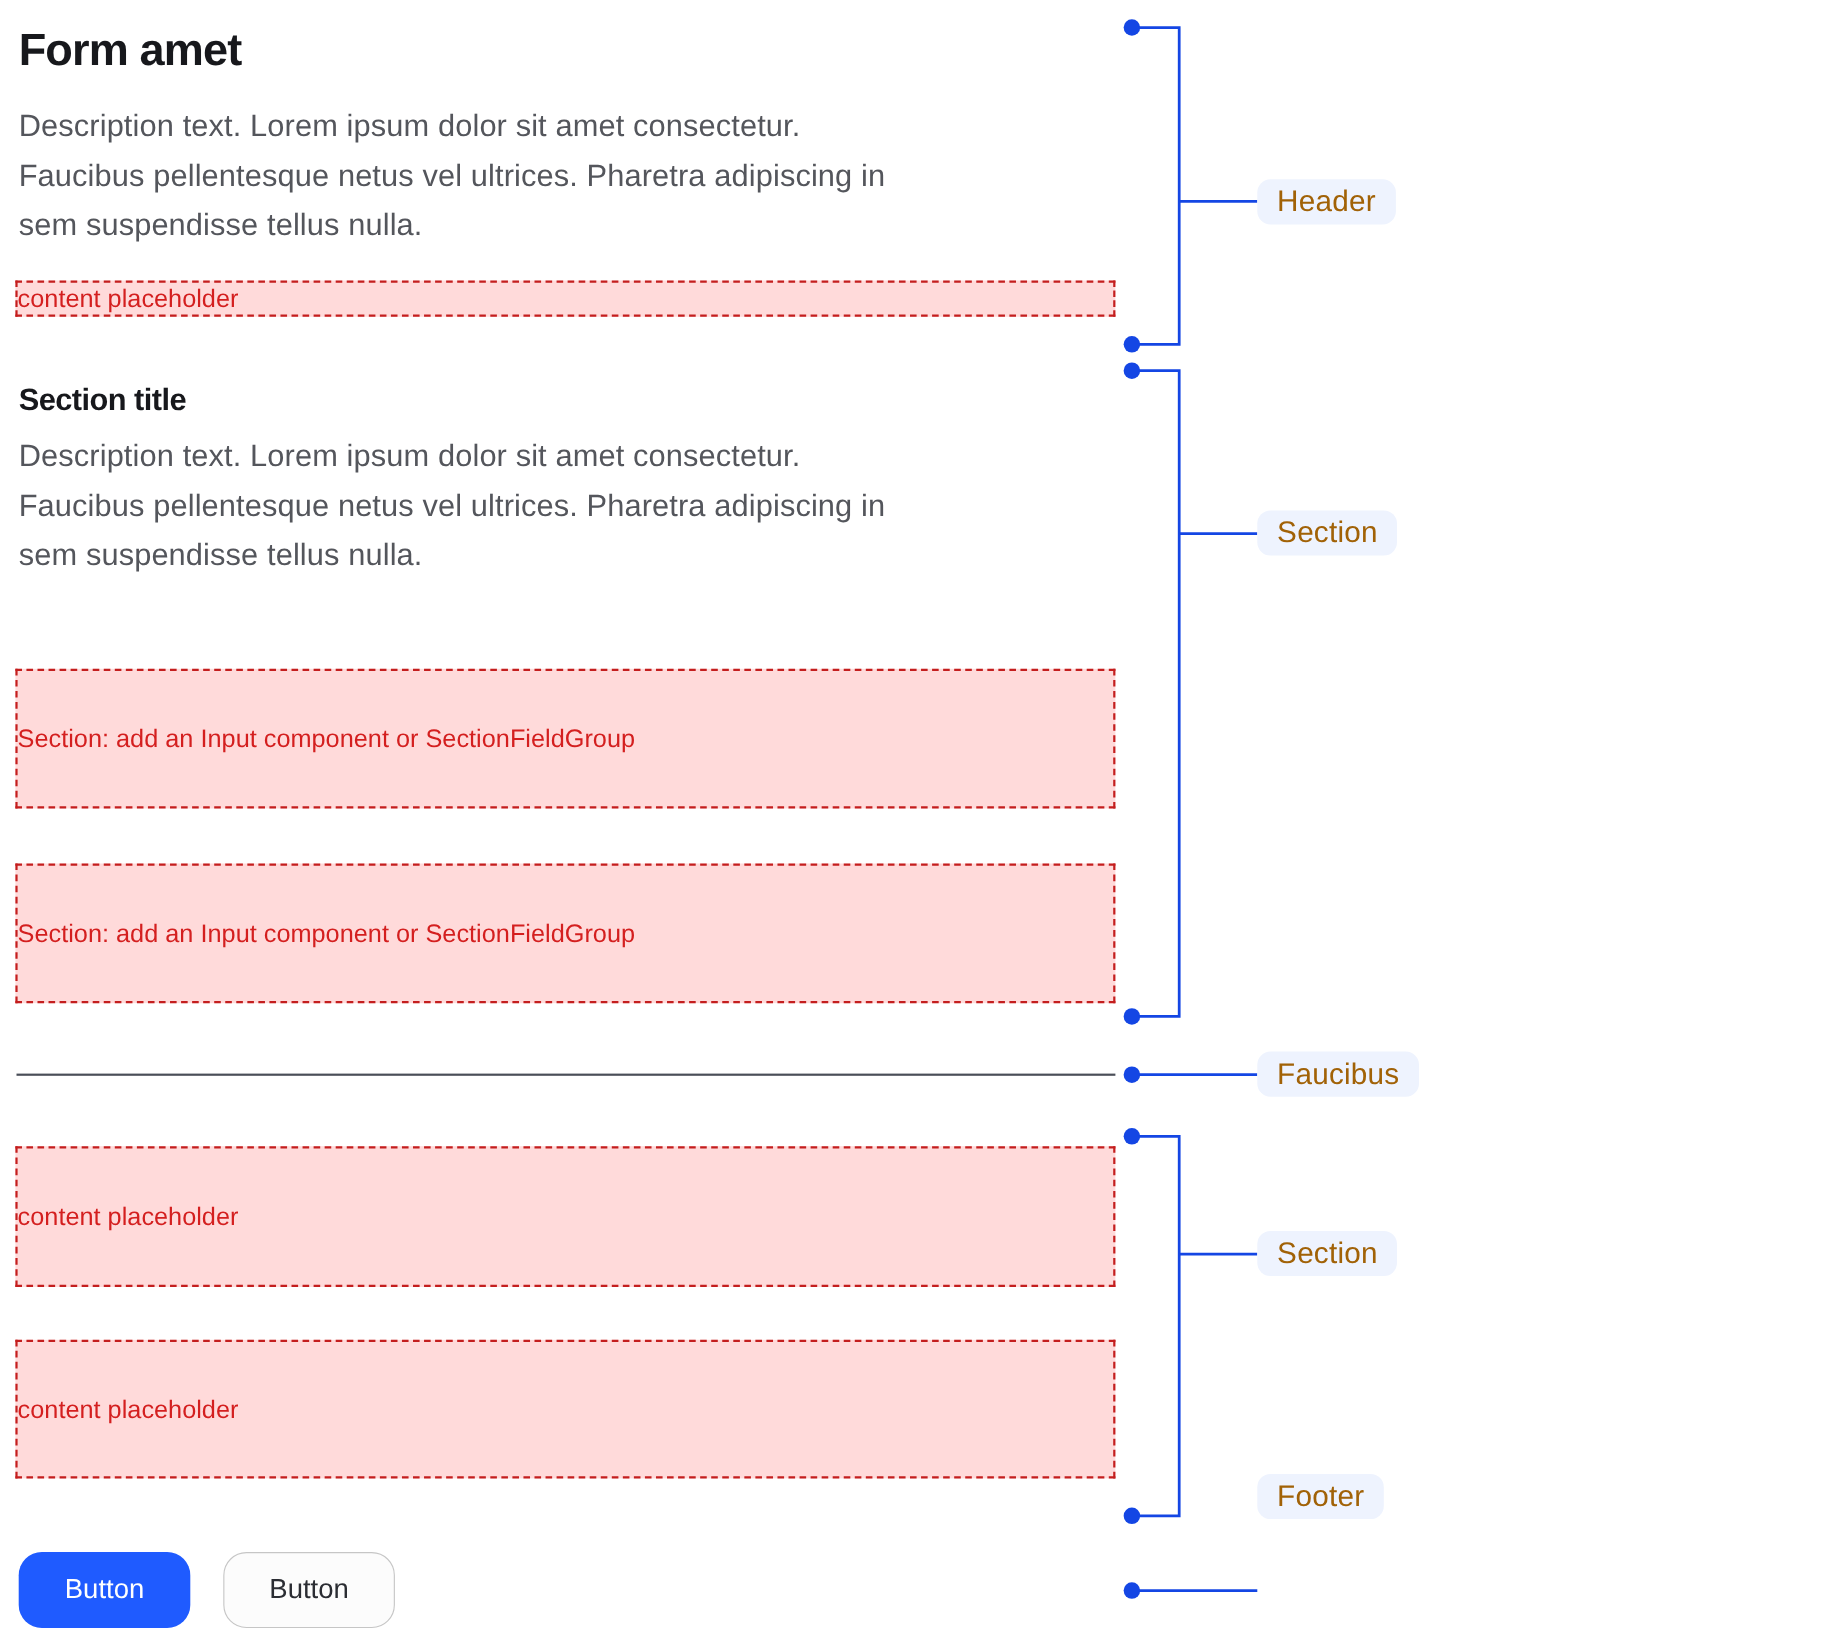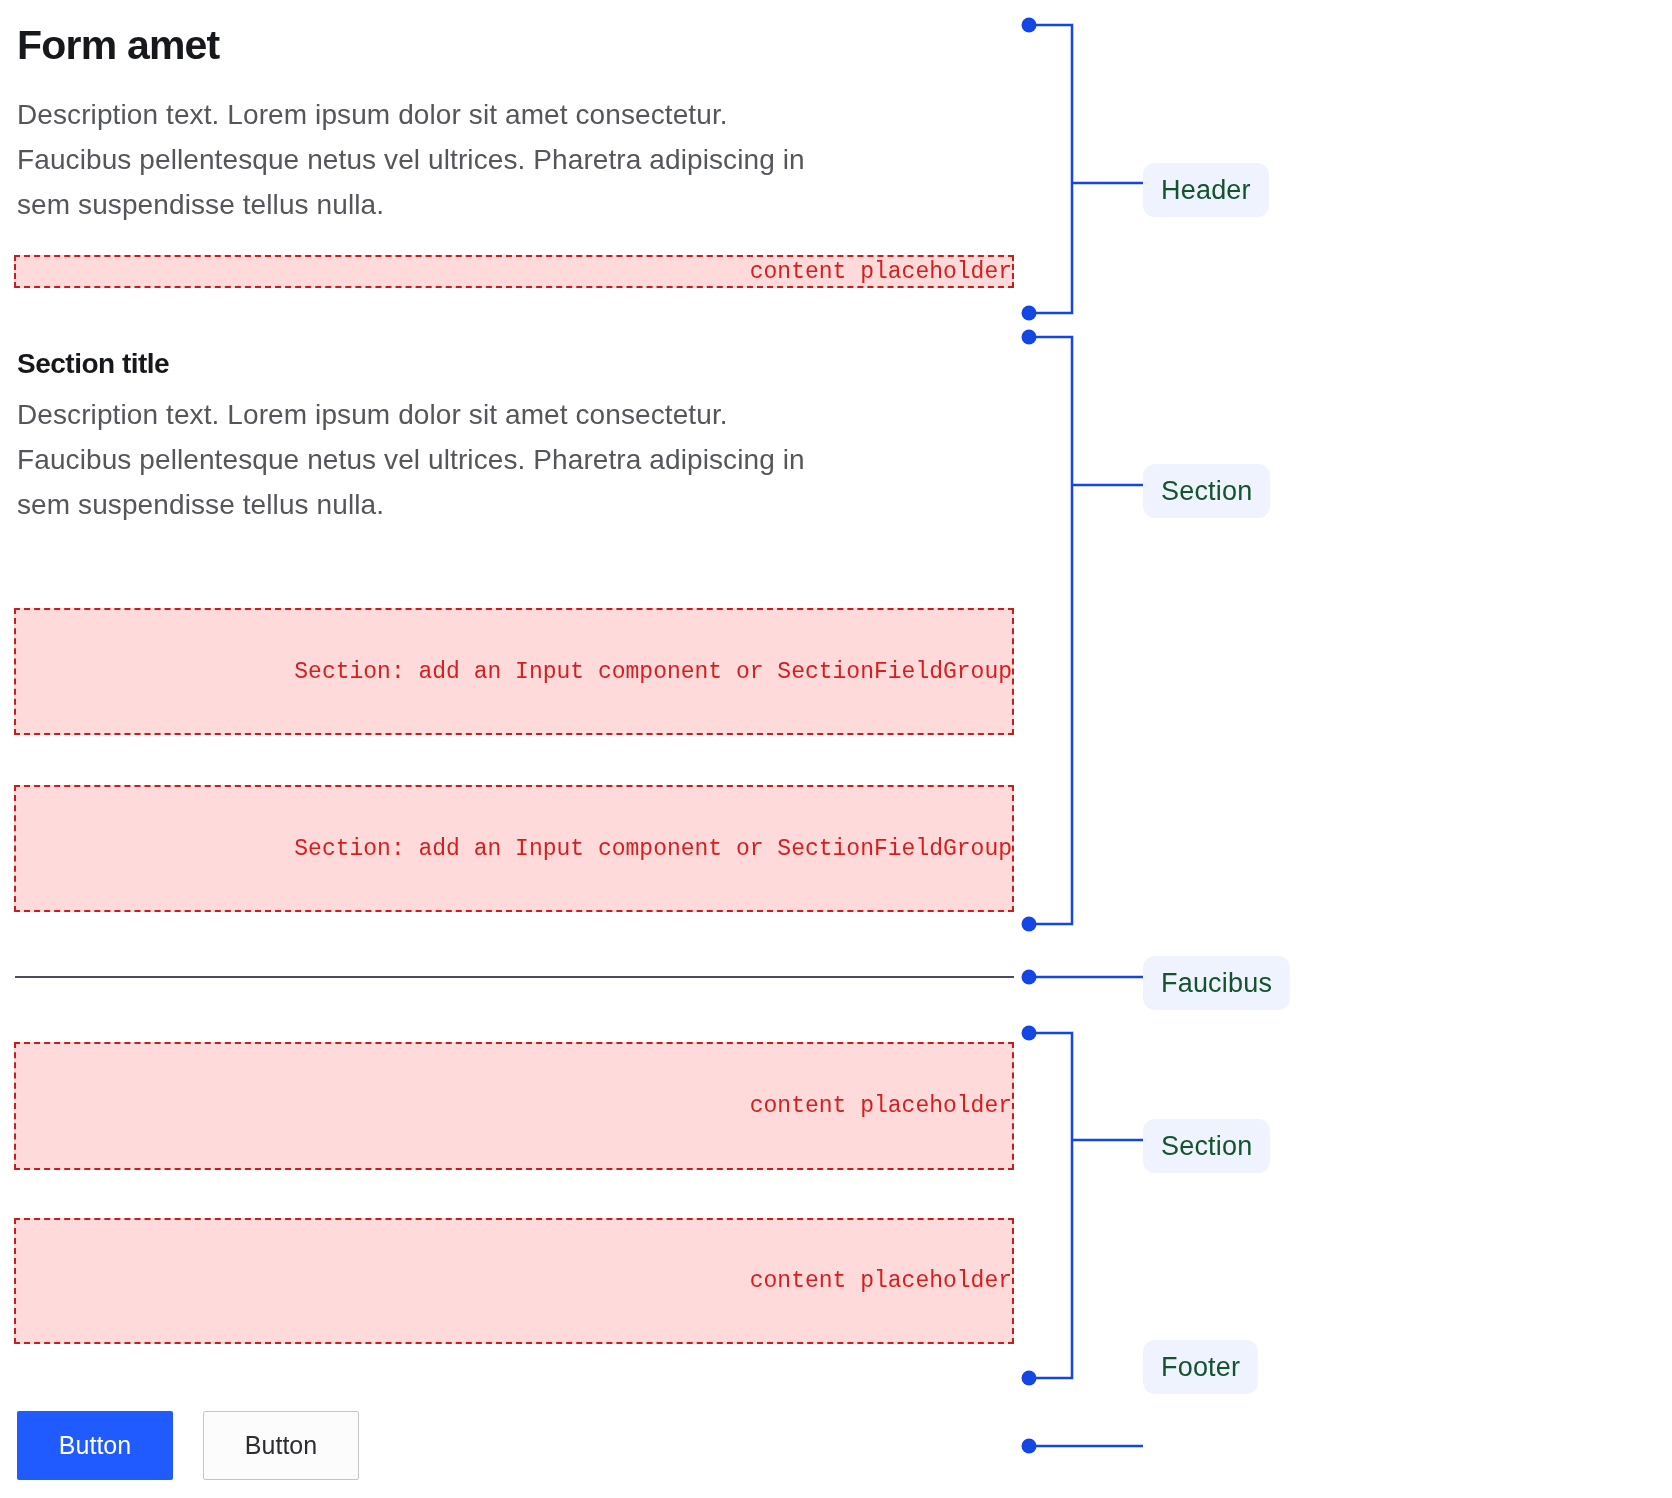--- a/index.html
+++ b/index.html
@@ -22,53 +22,53 @@
   .desc-1{top:92px;}
   .desc-2{top:392px;}
   .section-title{
     left:17px;top:348px;
     font-size:28px;font-weight:700;letter-spacing:-0.5px;color:#17181c;
   }
 
   .slot{
     left:14px;width:1000px;box-sizing:border-box;
     background:#ffdada;border:2.5px dashed #c41e1e;
-    display:flex;align-items:center;justify-content:flex-end;
-    font-family:Liberation Mono, monospace;
+    display:flex;align-items:center;justify-content:flex-start;
+    font-family:Liberation Sans, sans-serif;
     font-size:23px;color:#d41f1f;white-space:nowrap;
   }
   .slot-thin{top:255px;height:33px;}
   .slot-a{top:608px;height:127px;}
   .slot-b{top:785px;height:127px;}
   .slot-c{top:1042px;height:128px;}
   .slot-d{top:1218px;height:126px;}
 
   .separator{
     left:15px;top:976px;width:999px;height:2px;background:#4a4e58;
   }
 
   .footer-row{left:17px;top:1411px;display:flex;gap:30px;}
   .btn{
     height:69px;min-width:156px;box-sizing:border-box;
     display:flex;align-items:center;justify-content:center;
-    border-radius:2px;font-size:25px;padding:0 38px;
+    border-radius:21px;font-size:25px;padding:0 38px;
     font-family:"Liberation Sans", sans-serif;cursor:pointer;
   }
   .btn-primary{background:#1f5bff;color:#ffffff;border:none;}
   .btn-secondary{
     background:#fcfcfc;color:#2b2d33;border:1.5px solid #c6c6c6;
   }
 
   
   .anno-svg{left:0;top:0;pointer-events:none;}
   .pill{
-    left:1143px;height:54px;box-sizing:border-box;
+    left:1143px;height:41px;box-sizing:border-box;
     display:inline-flex;align-items:center;
     padding:0 18px;border-radius:12px;
-    background:#eef3fe;color:#14532d;font-size:27px;letter-spacing:0.2px;
+    background:#eef3fe;color:#a16207;font-size:27px;letter-spacing:0.2px;
   }
   .pill-header{top:163px;}
   .pill-section1{top:464px;}
   .pill-separator{top:956px;}
   .pill-section2{top:1119px;}
   .pill-footer{top:1340px;}
 </style>
 </head>
 <body>
 

